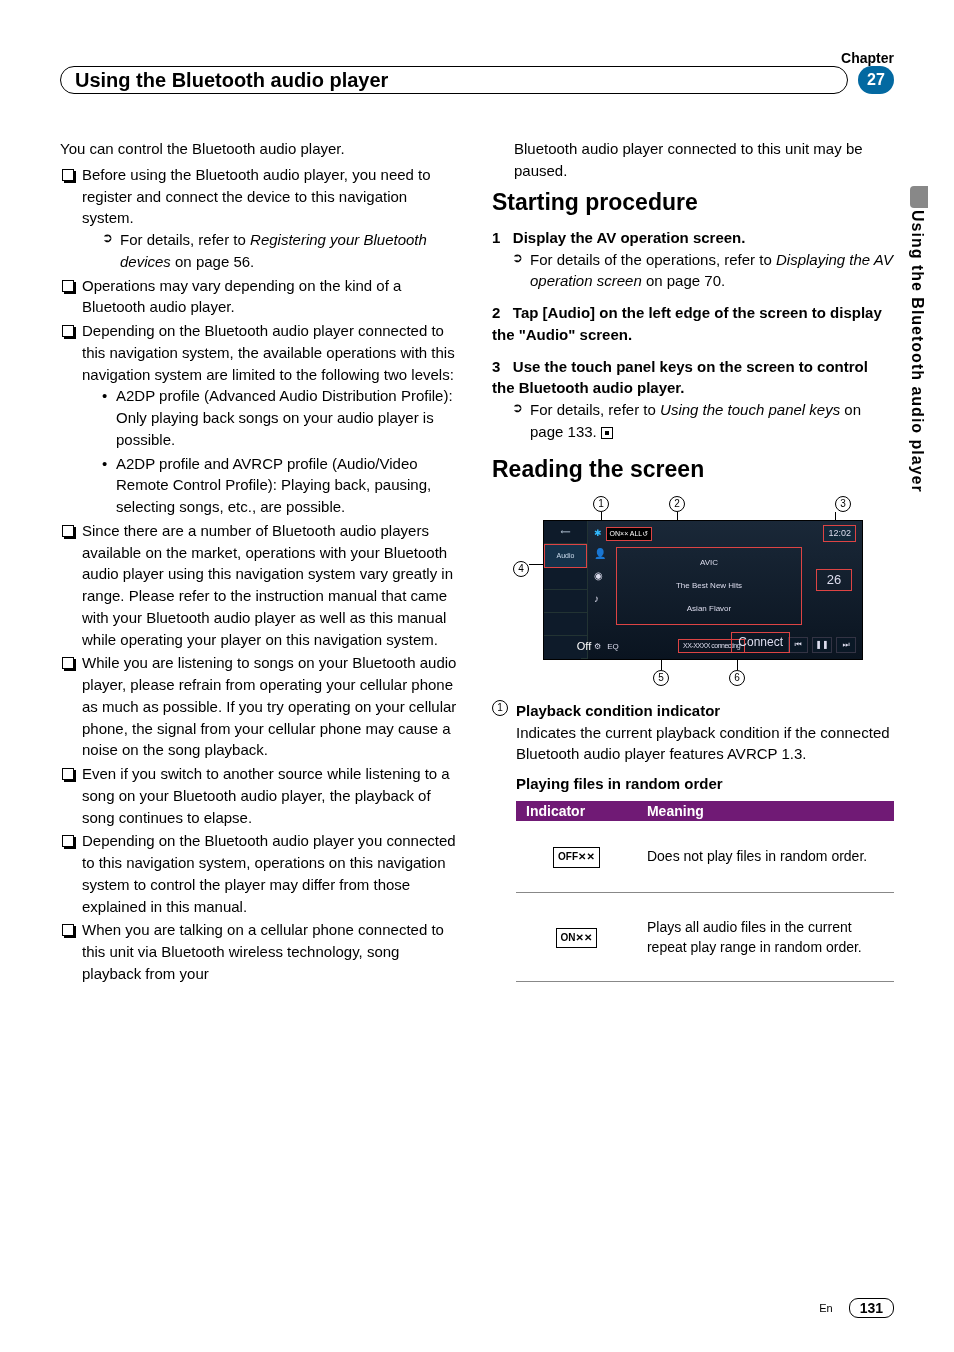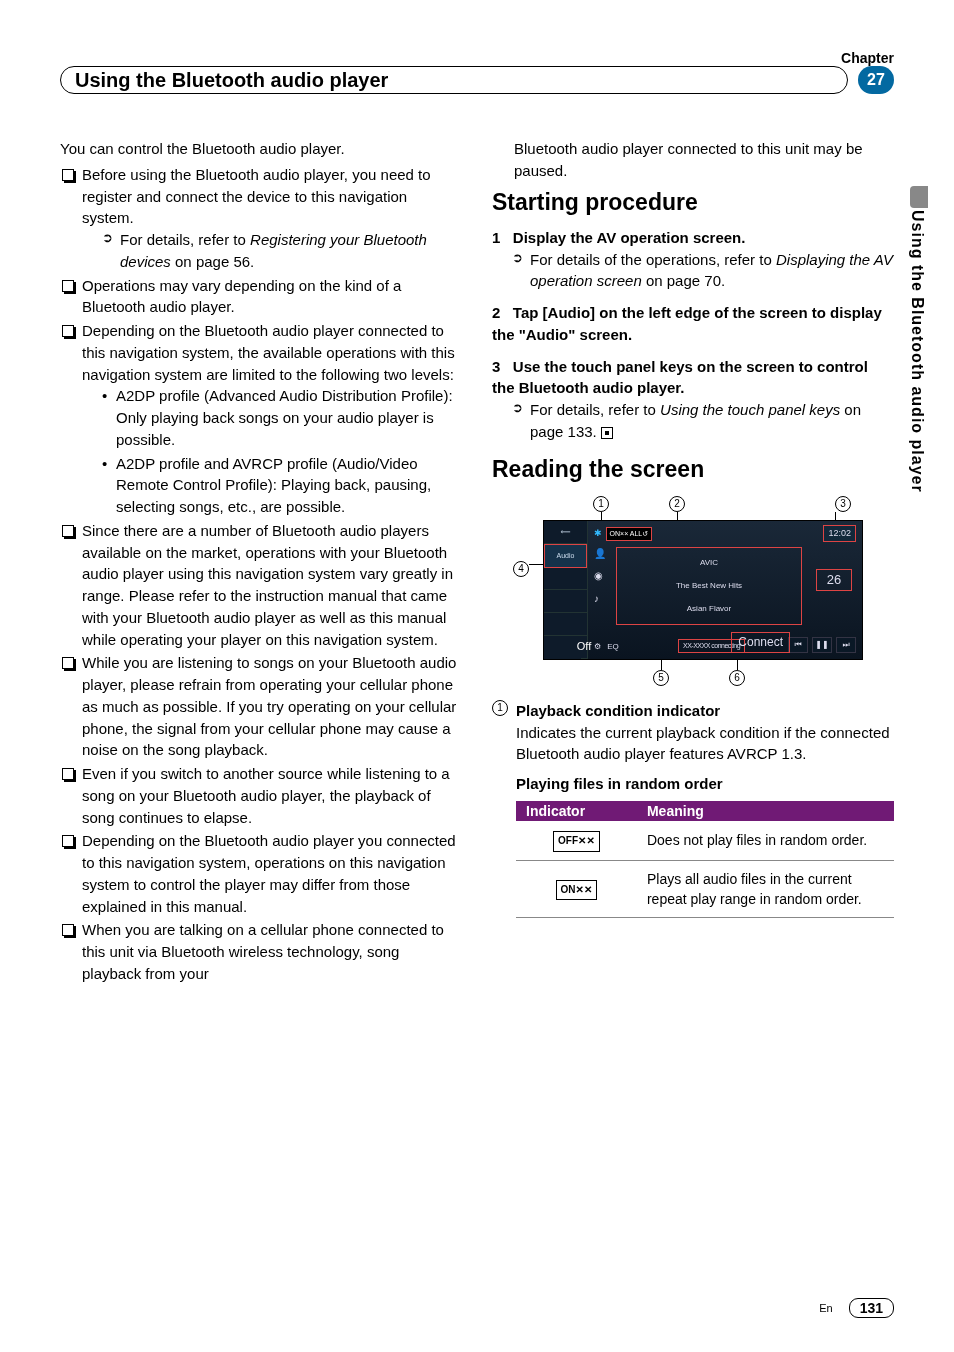--- a/index.html
+++ b/index.html
@@ -160,21 +160,21 @@
     .desc-num { flex-shrink: 0; }
     .table-title { font-weight: bold; margin-top: 8px; margin-bottom: 6px; }
     table { border-collapse: collapse; width: 100%; font-size: 14px; }
     th {
       background: #701a75;
       color: #fff;
       text-align: left;
       padding: 0 10px;
       font-weight: bold;
     }
-    td { padding: 8px 10px; border-bottom: 1px solid #888; vertical-align: middle; }
+    td { padding: 24px 10px; border-bottom: 1px solid #888; vertical-align: middle; }
     .indicator-cell { text-align: center; }
     .indicator-icon {
       display: inline-block;
       background: #fff;
       color: #000;
       border: 1px solid #000;
       font-size: 10px;
       font-weight: bold;
       padding: 2px 4px;
       font-family: sans-serif;

